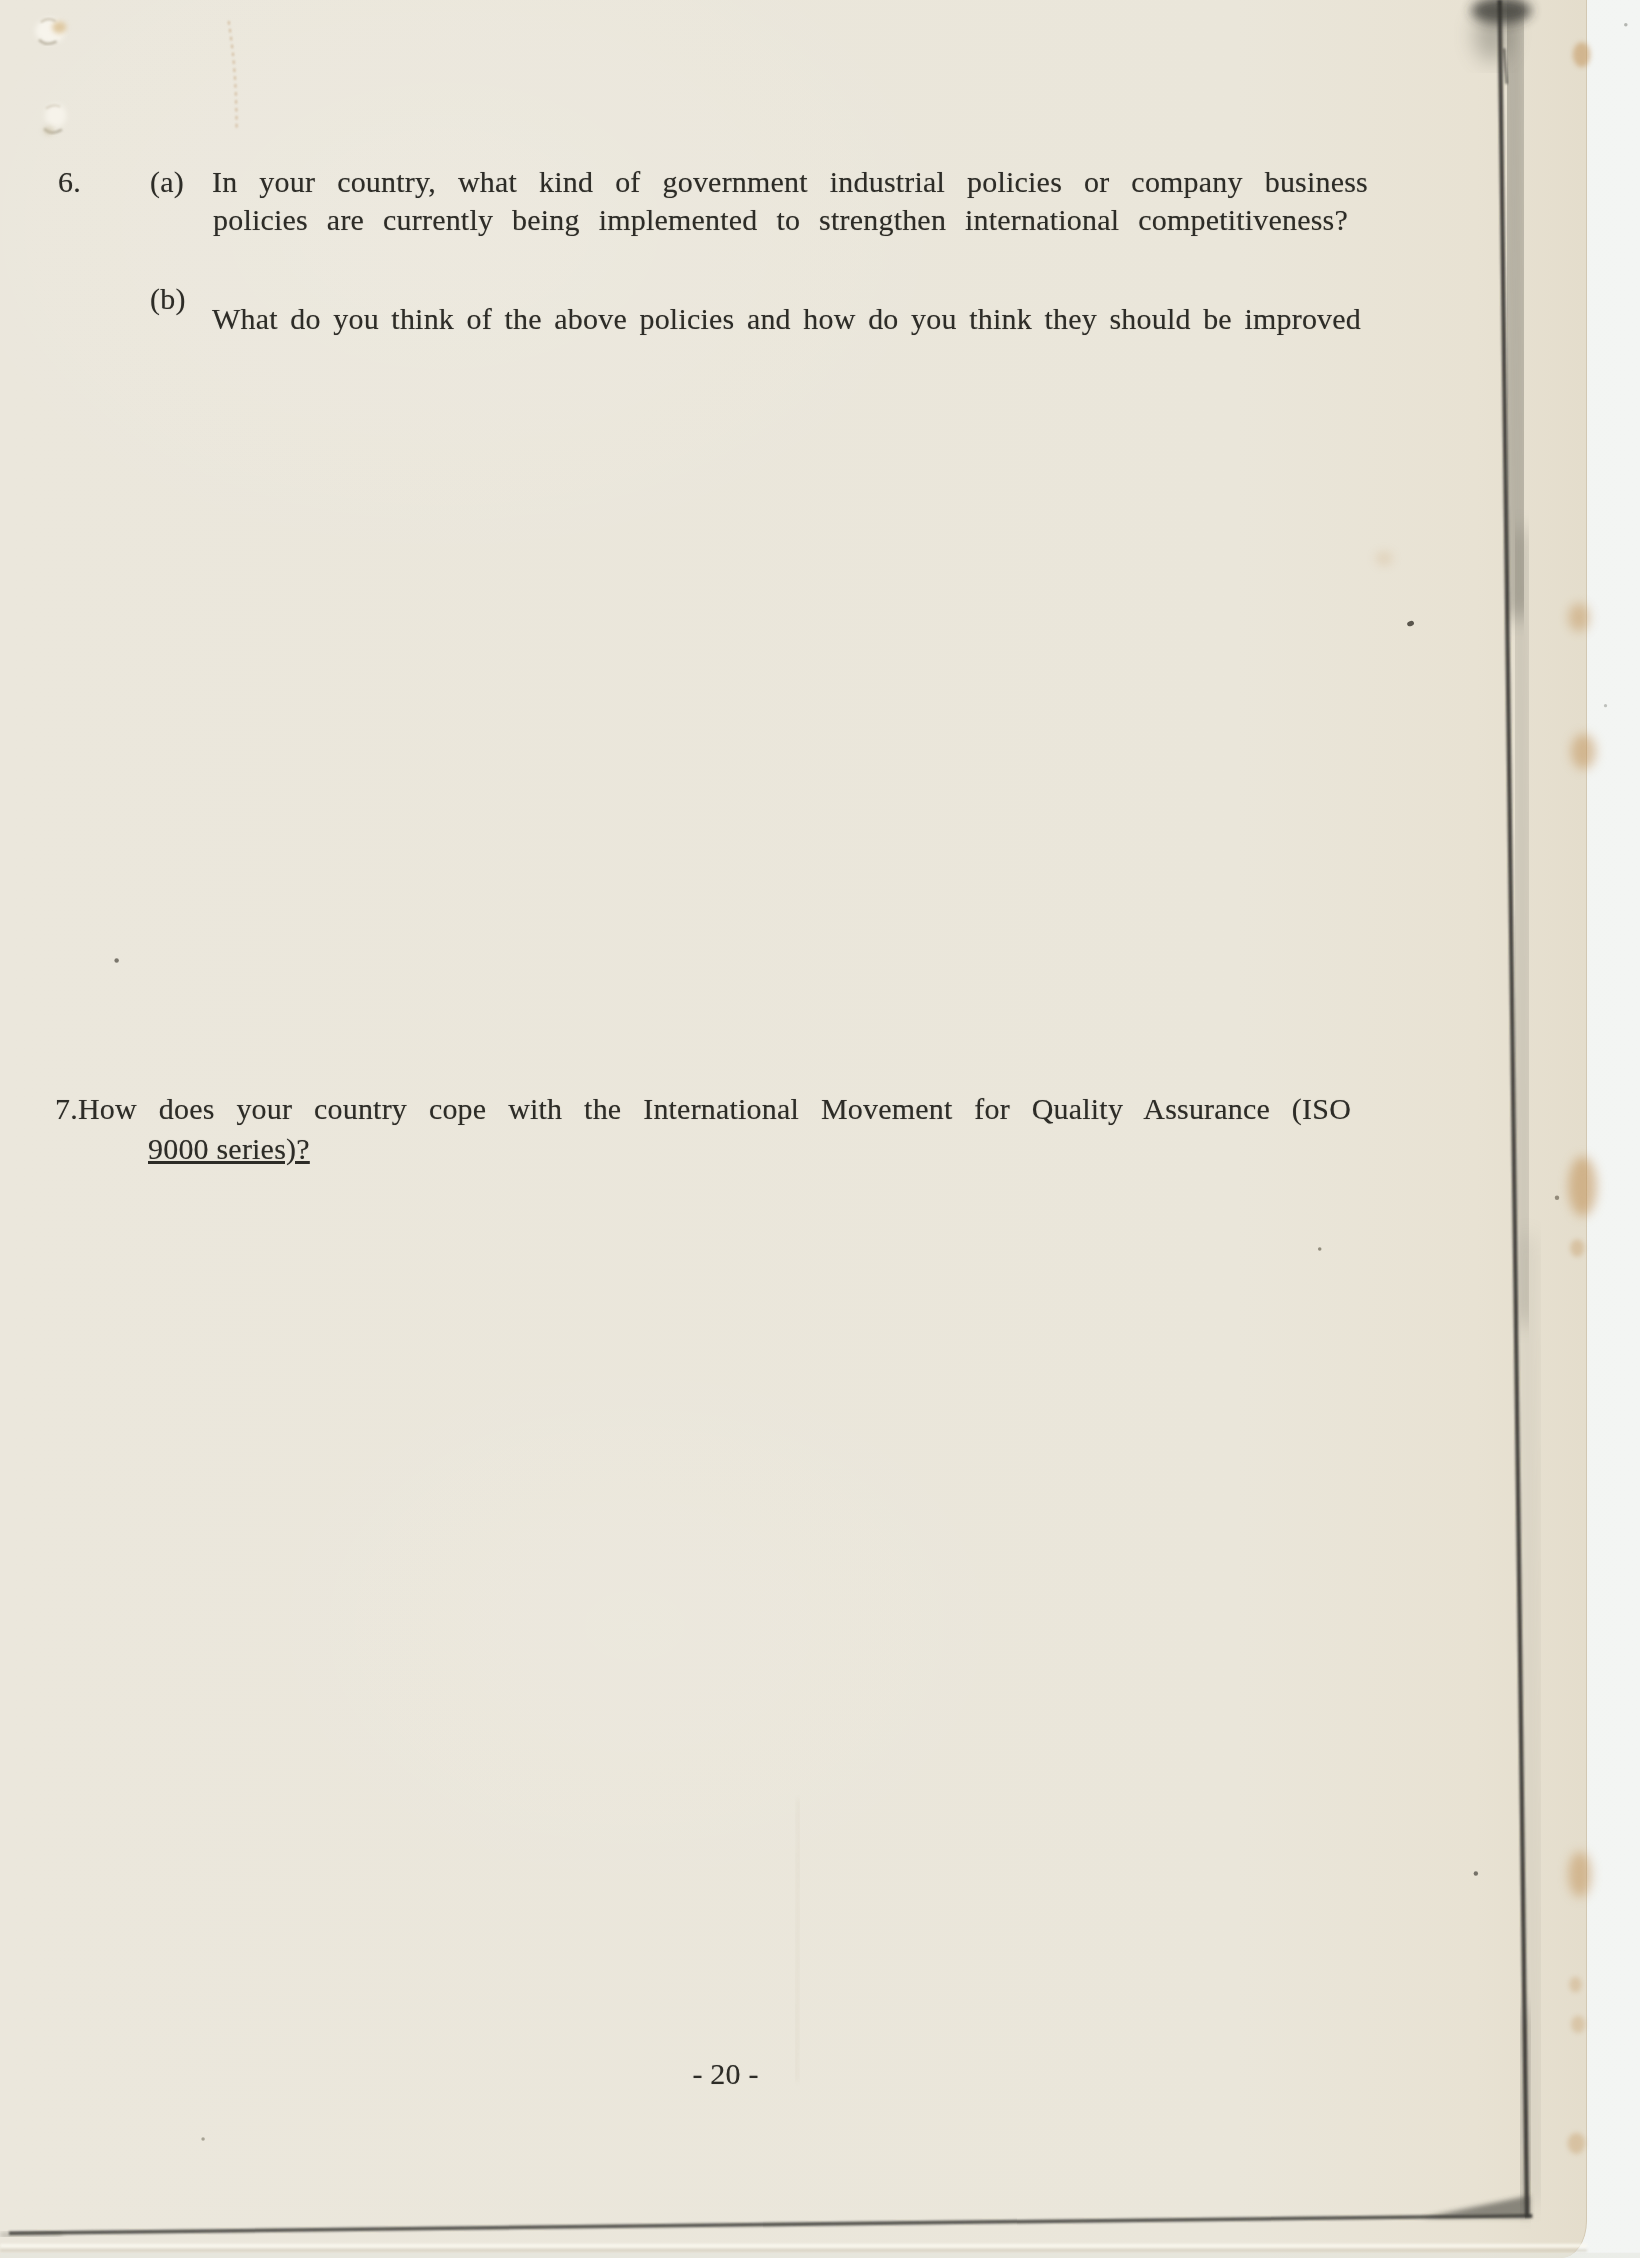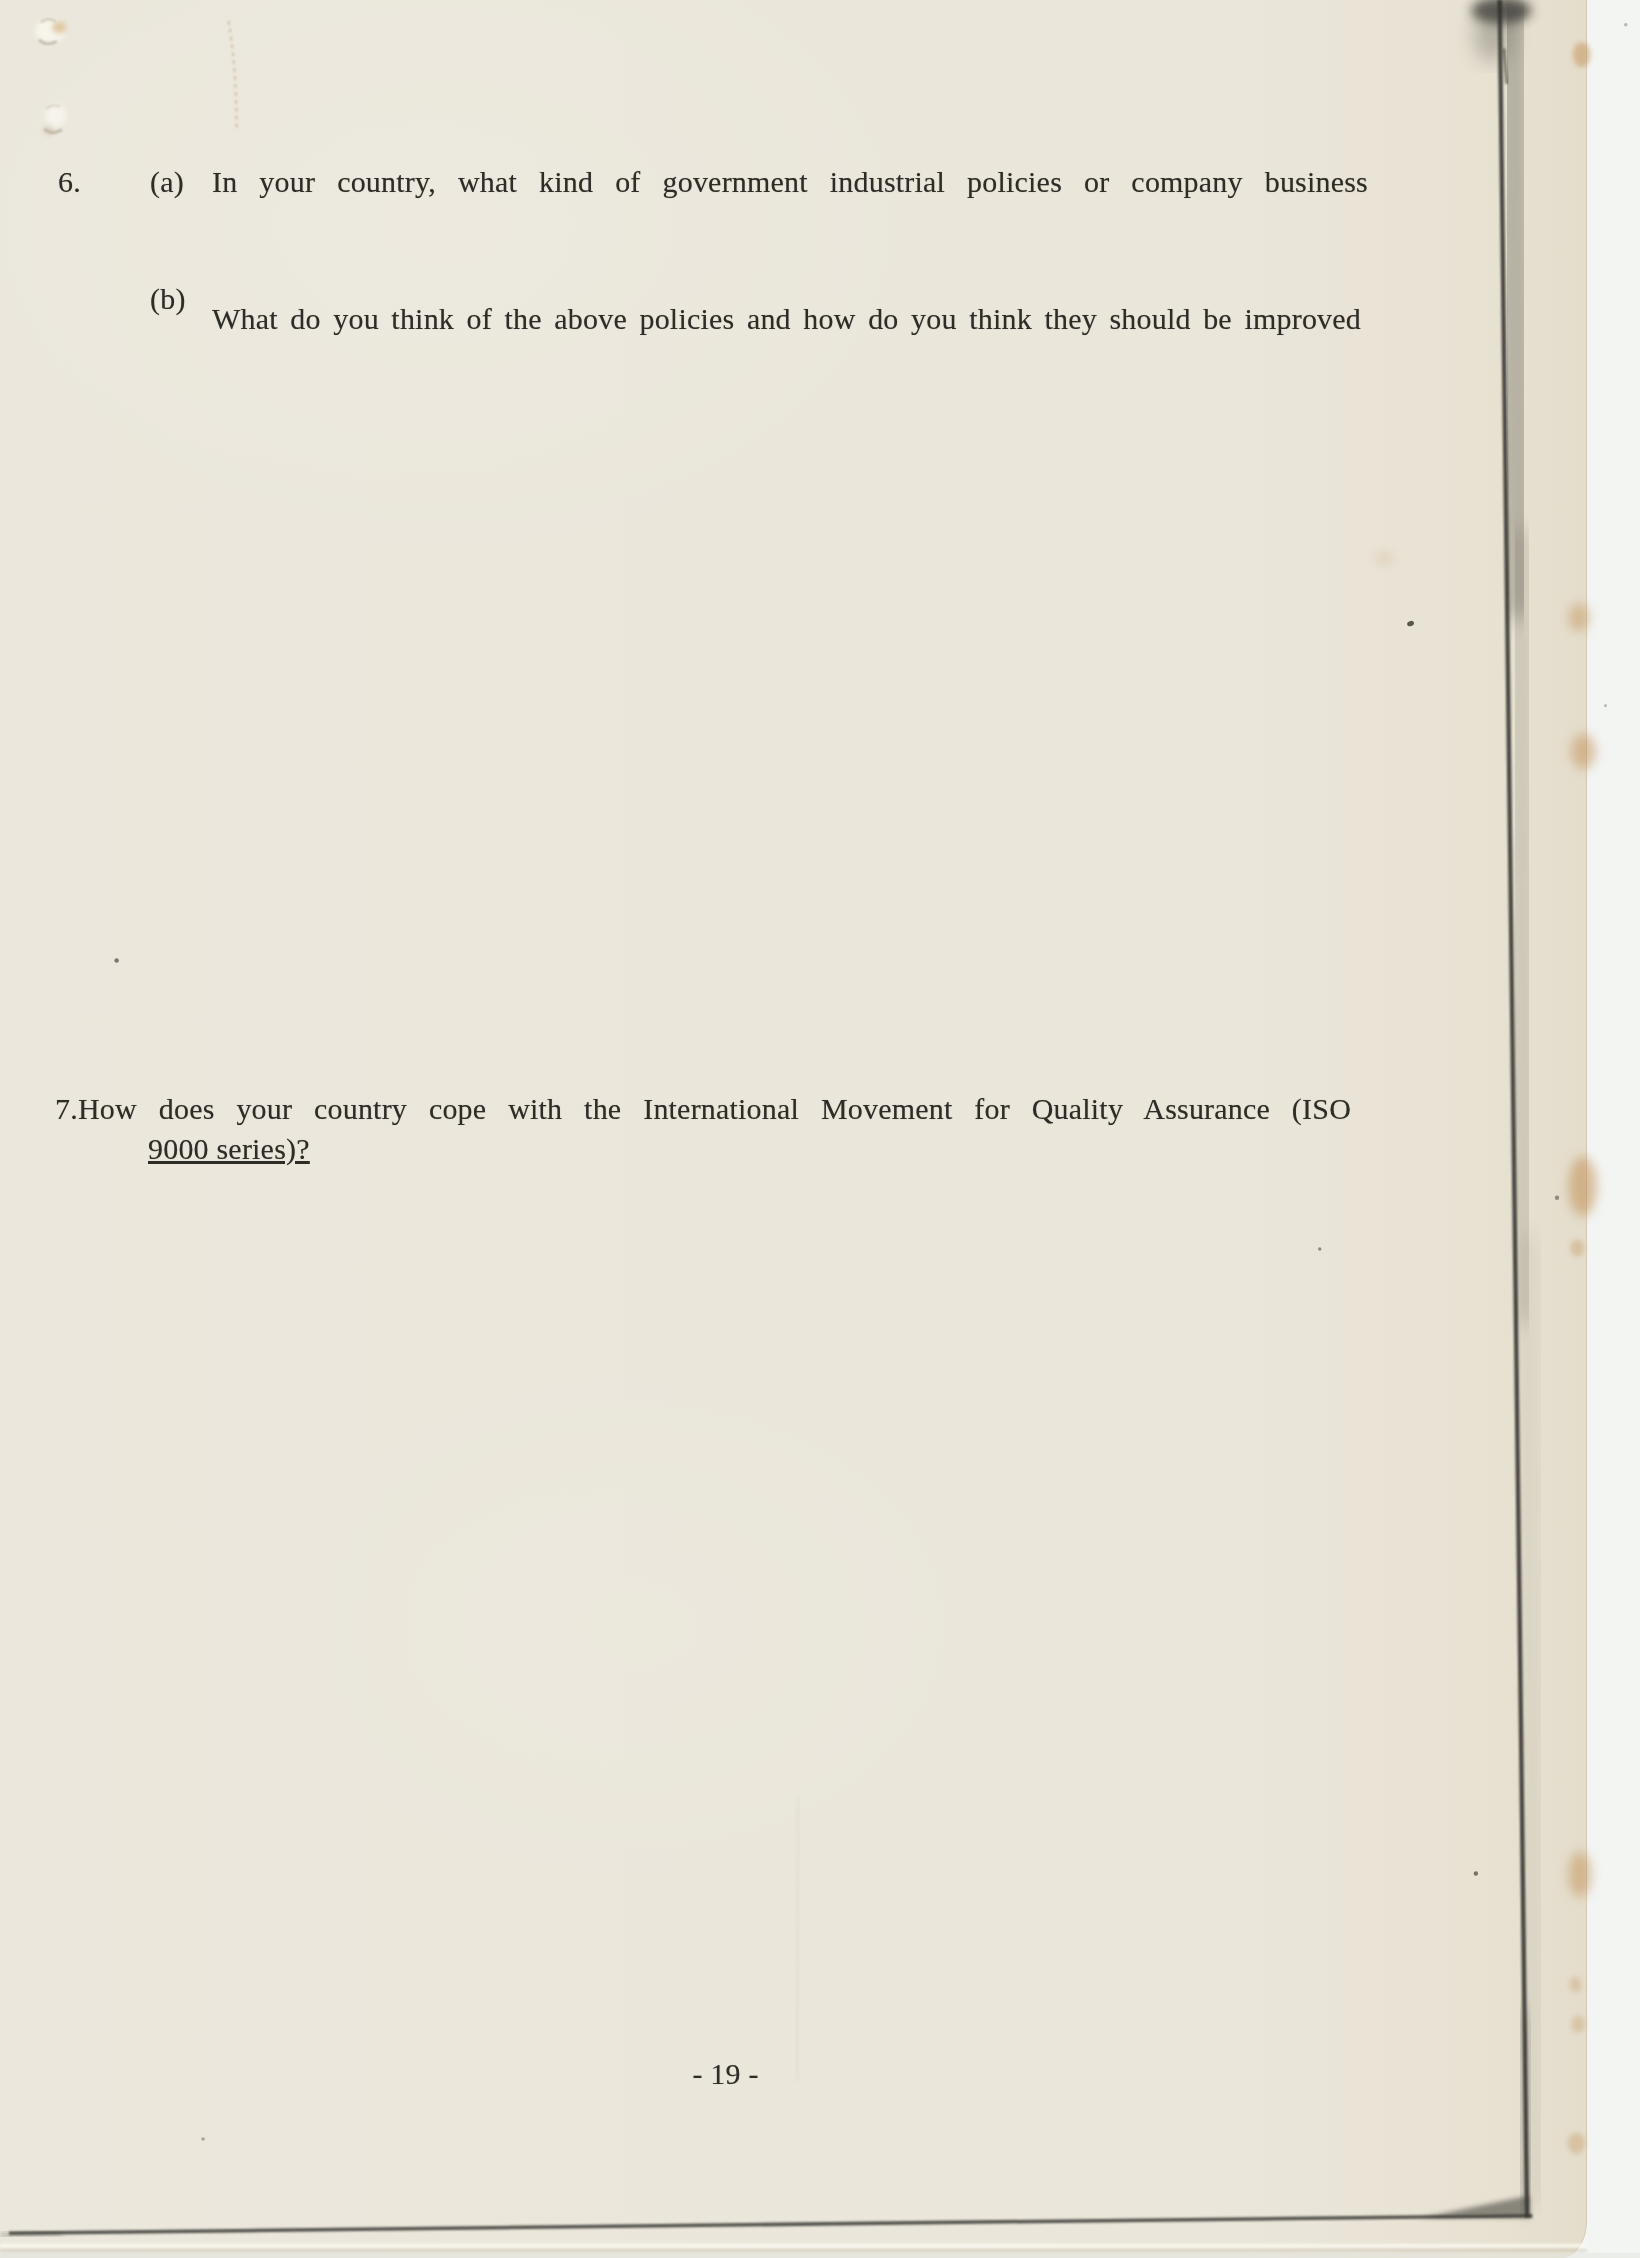--- a/index.html
+++ b/index.html
@@ -42,29 +42,30 @@
 </head>
 <body>
 
 <div class="canvas">
 
   <div class="paper"></div>
 
   <div class="tline" style="left:58px;top:165px;">6.</div>
   <div class="tline" style="left:150px;top:165px;">(a)</div>
   <div class="tline just" style="left:212px;top:165px;width:1156px;">In your country, what kind of government industrial policies or company business</div>
+  <div class="tline just" style="left:213px;top:203px;width:1135px;">policies are currently being implemented to strengthen international competitiveness?</div>
 
   <div class="tline" style="left:150px;top:282px;">(b)</div>
   <div class="tline just" style="left:212px;top:282px;width:1149px;margin-top:20px;">What do you think of the above policies and how do you think they should be improved</div>
 
   <div class="tline" style="left:55px;top:1092px;">7.</div>
   <div class="tline just" style="left:78px;top:1092px;width:1273px;">How does your country cope with the International Movement for Quality Assurance (ISO</div>
   <div class="tline" style="left:148px;top:1132px;text-decoration:underline;">9000 series)?</div>
 
-  <div class="tline center" style="left:655px;top:2057px;width:141px;">- 19 -</div>
+  <div class="tline center" style="left:655px;top:2057px;width:141px;">- 20 -</div>
 
   <svg class="overlay" width="1641" height="2258" viewBox="0 0 1860 2560">
     <defs>
       <filter id="b1" x="-50%" y="-50%" width="200%" height="200%">
           <feGaussianBlur stdDeviation="1"></feGaussianBlur>
         </filter>
       <filter id="b3" x="-80%" y="-80%" width="260%" height="260%">
           <feGaussianBlur stdDeviation="3"></feGaussianBlur>
         </filter>
       <filter id="b6" x="-120%" y="-120%" width="340%" height="340%">

